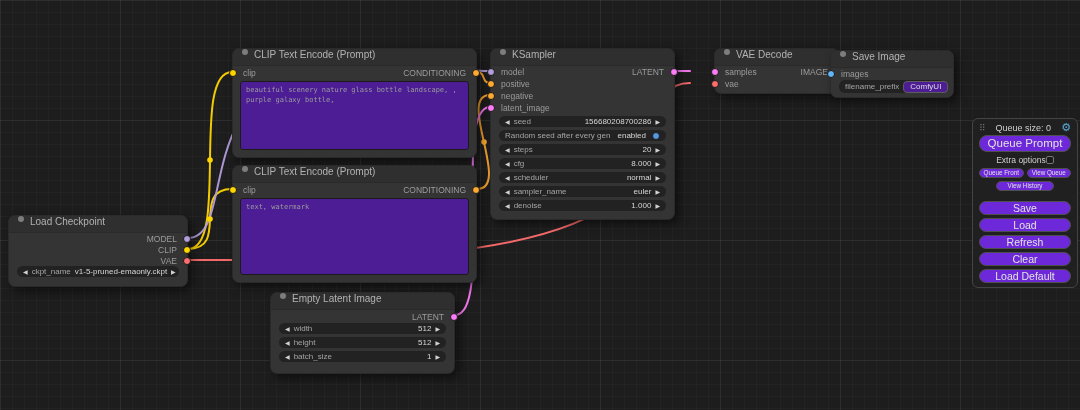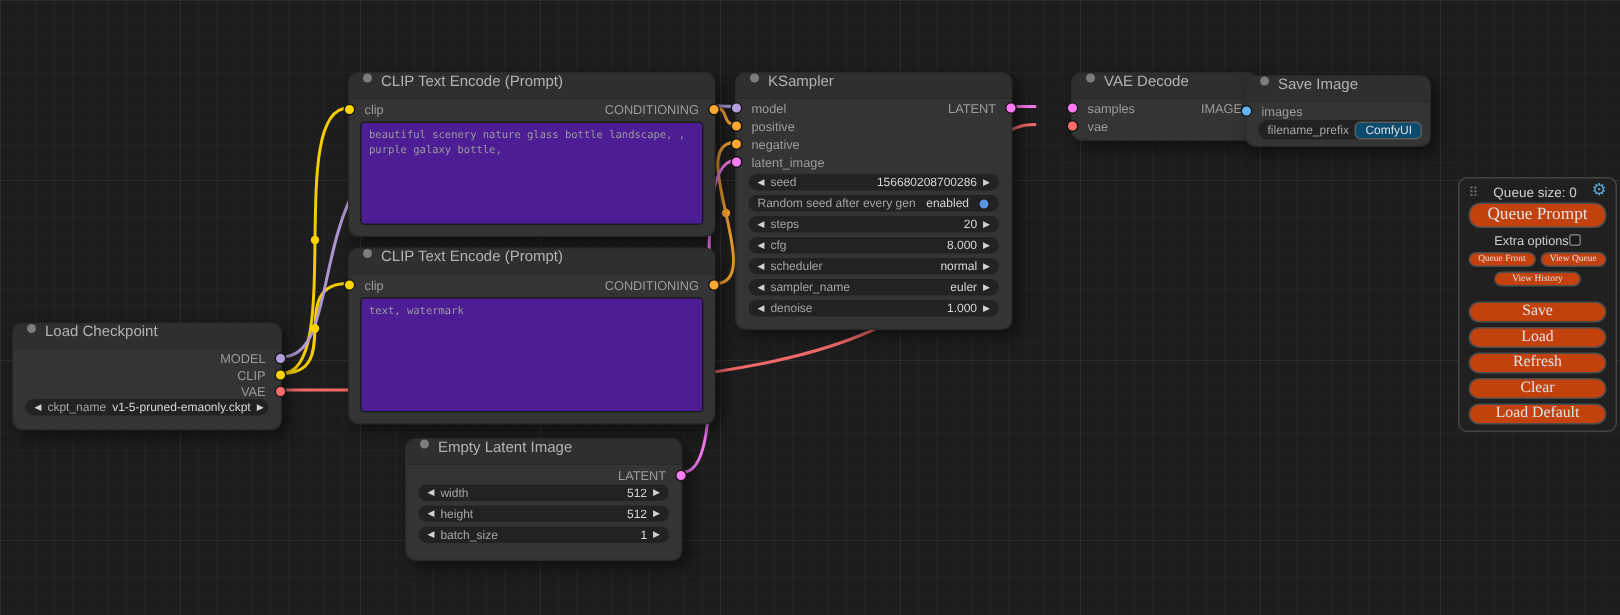--- a/index.html
+++ b/index.html
@@ -41,41 +41,41 @@
   }
   .dot.in{left:-4px;} .dot.out{right:-4px;}
   .widget{
     flex:none;height:11px;margin:0 8px 3px;background:#222;border-radius:6px;
     display:flex;align-items:center;gap:4px;padding:0 6px;
     font-size:8px;color:#a5a5a5;white-space:nowrap;
   }
   .warr{font-size:6px;color:#d2d2d2;line-height:1;}
   .wvalue{margin-left:auto;color:#d6d6d6;}
   .toggle{flex:none;width:8px;height:8px;border-radius:50%;border:1px solid #1a1a1a;margin-left:2px;}
-  .vbox{margin-left:auto;border:1px solid #5c5c5c;border-radius:4px;padding:0 6px;background:#0c4a6e;color:#dcdcdc;line-height:10px;}
+  .vbox{margin-left:auto;border:1px solid #5c5c5c;border-radius:4px;padding:0 6px;background:#4c1d95;color:#dcdcdc;line-height:10px;}
   .textarea{
     flex:1;margin:1px 7px 7px;background:#4c1d95;border:1px solid #1b1b1b;border-radius:3px;
     padding:3px 5px;font-family:"DejaVu Sans Mono",monospace;font-size:7px;line-height:10px;color:#9b9b9b;
     overflow:hidden;
   }
   .savew{height:13px;}
 
   
   .qpanel{
     position:absolute;z-index:3;left:972px;top:118px;width:106px;height:170px;
     background:rgba(32,32,32,.97);border:1px solid #444;border-radius:6px;
     padding:3px 6px 5px;display:flex;flex-direction:column;
   }
   .qheader{display:flex;align-items:center;gap:3px;height:14px;color:#cfcfcf;font-size:9px;}
   .qdrag{color:#6f6f6f;font-size:9px;}
   .qsize{flex:1;text-align:center;}
   .qgear{font-size:11px;cursor:pointer;line-height:1;}
   .qbtn{
-    display:block;width:100%;background:#c2410c;border:1px solid #4e4e4e;border-radius:8px;
-    color:#e2e2e2;font-family:Liberation Serif, serif;font-size:10.5px;height:14px;
+    display:block;width:100%;background:#6d28d9;border:1px solid #4e4e4e;border-radius:8px;
+    color:#e2e2e2;font-family:Liberation Sans, sans-serif;font-size:10.5px;height:14px;
     line-height:12px;margin-top:3px;cursor:pointer;padding:0;
   }
   .qbtn.big{height:17px;font-size:11.5px;line-height:15px;margin-top:2px;}
   .qbtn.tiny{height:10px;font-size:6.3px;line-height:8px;border-radius:5px;margin-top:0;}
   .qextra{display:flex;align-items:center;justify-content:center;gap:0;height:12px;margin-top:3px;color:#cfcfcf;font-size:8.5px;}
   .qcheck{width:8px;height:8px;border:1px solid #777;background:#1a1a1a;border-radius:2px;}
   .qrow{display:flex;gap:3px;margin-top:3px;}
   .qrow.center{justify-content:center;}
   .qrow .qbtn.tiny{flex:1;}
   .qrow.center .qbtn.tiny{flex:0 0 62%;}

